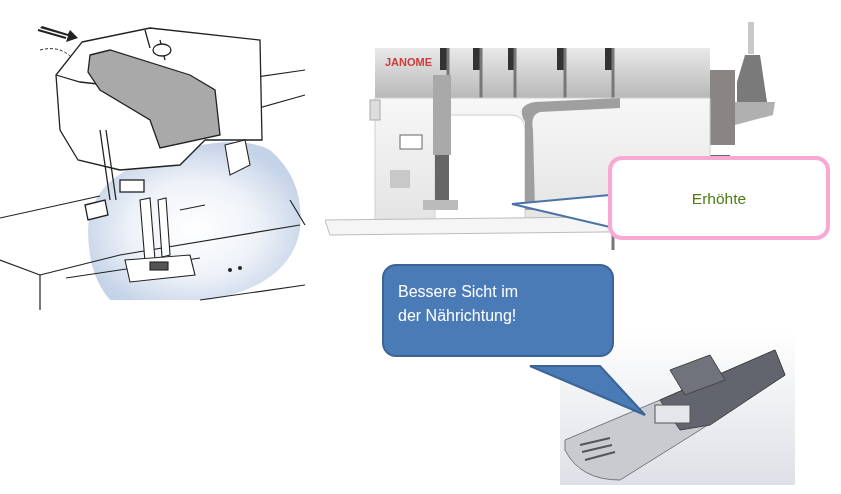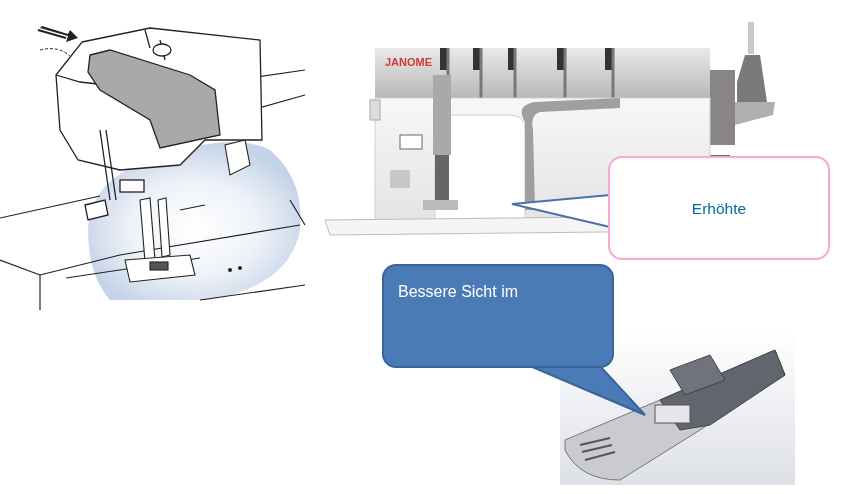--- a/index.html
+++ b/index.html
@@ -10,30 +10,30 @@
     #left-illus { left: 0; top: 0; width: 310px; height: 310px; }
 
     
     #machine-front { left: 325px; top: 20px; width: 510px; height: 230px; }
 
     
     #presser-foot { left: 560px; top: 330px; width: 235px; height: 155px; }
 
     
     .bubble-white {
-      left: 608px; top: 156px; width: 222px; height: 104px;
-      background: #ffffff; border: 2px solid #f9a8d4; border-radius: 14px;
+      left: 608px; top: 156px; width: 222px; height: 84px;
+      background: #ffffff; border: 4px solid #f9a8d4; border-radius: 14px;
       box-sizing: border-box;
       display: flex; flex-direction: column; align-items: center; justify-content: center;
-      color: #0369a1; font-size: 15.5px; line-height: 21px; text-align: center;
+      color: #4d7c0f; font-size: 15.5px; line-height: 21px; text-align: center;
       font-family: "Liberation Sans", sans-serif;
     }
     
     .bubble-blue {
-      left: 382px; top: 264px; width: 232px; height: 104px;
+      left: 382px; top: 264px; width: 232px; height: 93px;
       background: #4a7bb7; border: 2px solid #3b6596; border-radius: 14px;
       box-sizing: border-box;
       padding: 14px 10px 0 14px;
       color: #ffffff; font-size: 16px; line-height: 24px;
       font-family: "Liberation Sans", sans-serif;
     }
     .bubble-blue span, .bubble-white span { display: block; }
   </style>
 </head>
 <body>
@@ -161,13 +161,14 @@
 </svg>
 <div class="abs bubble-white">
   <span>Erhöhte</span>
 </div>
 
 <svg class="abs" style="left:520px; top:360px; width:130px; height:60px;">
   <path d="M10 6 L80 6 L125 55 Z" fill="#4a7bb7" stroke="#3b6596" stroke-width="2"></path>
 </svg>
 <div class="abs bubble-blue">
   <span>Bessere Sicht im</span>
+  <span>der Nährichtung!</span>
 </div>
 
 </body></html>

